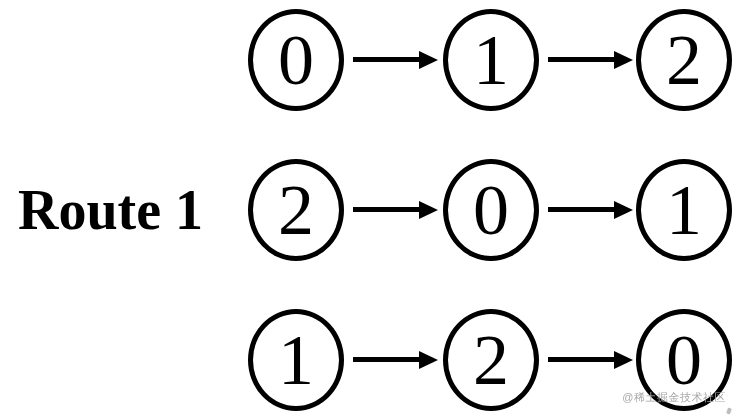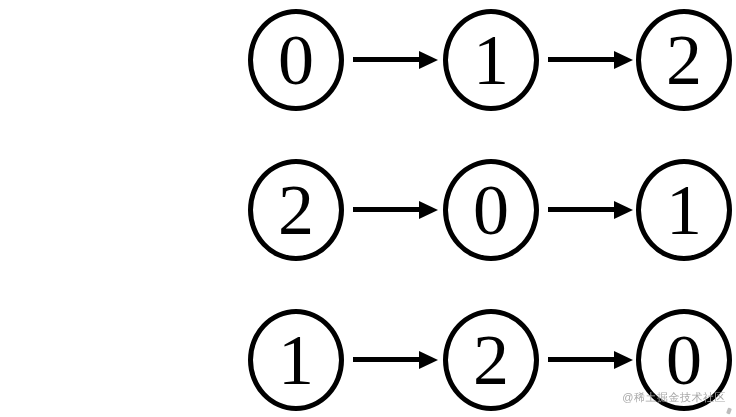--- a/index.html
+++ b/index.html
@@ -102,20 +102,21 @@
 
 <div class="canvas">
 
   <div class="route-label lr2" style="top:9px"></div>
   <div class="node c1 r1">0</div>
   <div class="arrow a1 ar1"></div>
   <div class="node c2 r1">1</div>
   <div class="arrow a2 ar1"></div>
   <div class="node c3 r1">2</div>
 
+  <div class="route-label lr2">Route 1</div>
   <div class="node c1 r2">2</div>
   <div class="arrow a1 ar2"></div>
   <div class="node c2 r2">0</div>
   <div class="arrow a2 ar2"></div>
   <div class="node c3 r2">1</div>
 
   <div class="node c1 r3">1</div>
   <div class="arrow a1 ar3"></div>
   <div class="node c2 r3">2</div>
   <div class="arrow a2 ar3"></div>

